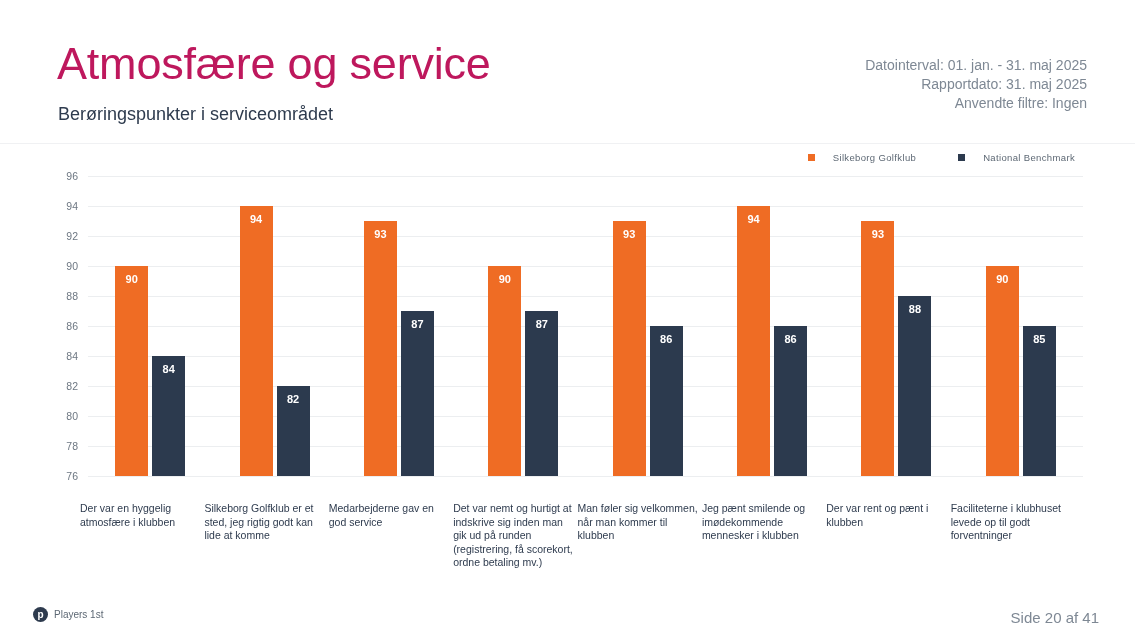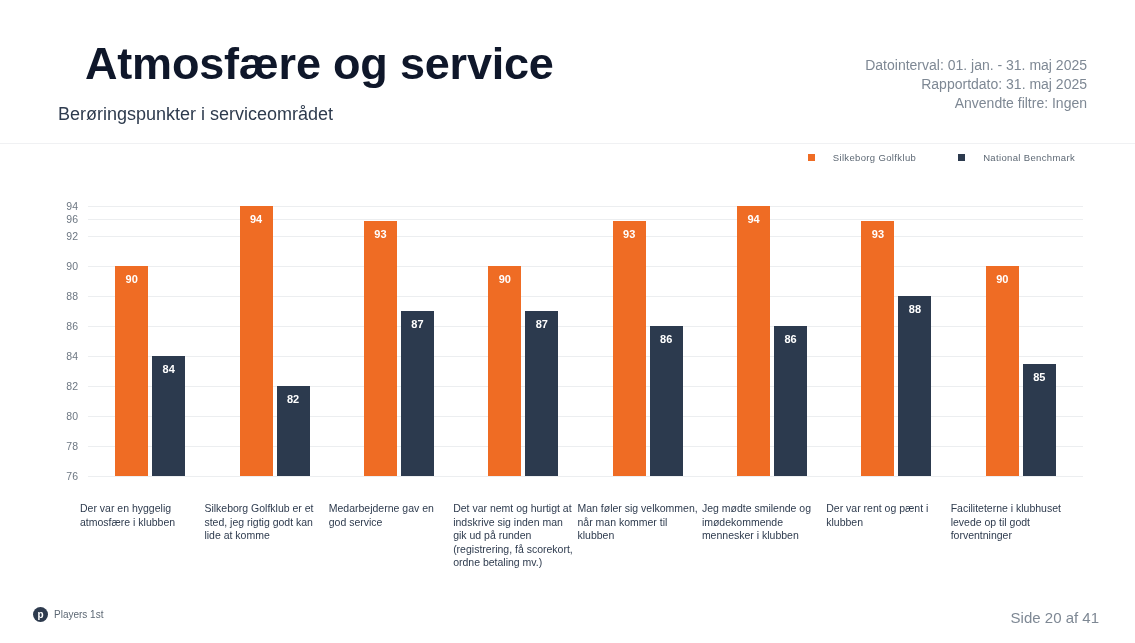--- a/index.html
+++ b/index.html
@@ -25,26 +25,25 @@
     left: 0; top: 0;
     width: 1135px;
     height: 143px;
   }
 
   .title {
     position: absolute;
     left: 57px;
     top: 40px;
     font-size: 45px;
-    font-weight: 700;
-    color: #0f172a;
+    font-weight: 400;
+    color: #be185d;
     letter-spacing: -0.2px;
     line-height: 1.05;
     white-space: nowrap;
-    margin-left: 28px;
   }
 
   .subtitle {
     position: absolute;
     left: 58px;
     top: 104px;
     font-size: 18px;
     font-weight: 400;
     color: #2e3b4e;
     white-space: nowrap;
@@ -261,21 +260,21 @@
     </div>
     <div class="legend-item">
       <span class="legend-swatch" style="background:#2c3a4e"></span>
       <span class="legend-label">National Benchmark</span>
     </div>
   </div>
 
   <div class="chart">
     <div class="plot" id="plot">
       <div id="gridlines">
-          <div class="gridline" style="top: 0px; margin-top: 43px;">
+          <div class="gridline" style="top: 0px;">
             <span class="ytick">96</span>
           </div>
           <div class="gridline" style="top: 30px;">
             <span class="ytick">94</span>
           </div>
           <div class="gridline" style="top: 60px;">
             <span class="ytick">92</span>
           </div>
           <div class="gridline" style="top: 90px;">
             <span class="ytick">90</span>
@@ -381,21 +380,21 @@
           <div class="group">
             <div class="bars">
               <div class="bar club" style="height: 270px; background: rgb(239, 108, 36);">
                 <span class="bar-value">94</span>
               </div>
               <div class="bar bench" style="height: 150px; background: rgb(44, 58, 78);">
                 <span class="bar-value">86</span>
               </div>
             </div>
             <div class="cat-label">
-              <div>Jeg mødte smilende og</div>
+              <div>Jeg pænt smilende og</div>
               <div>imødekommende</div>
               <div>mennesker i klubben</div>
             </div>
           </div>
           <div class="group">
             <div class="bars">
               <div class="bar club" style="height: 255px; background: rgb(239, 108, 36);">
                 <span class="bar-value">93</span>
               </div>
               <div class="bar bench" style="height: 180px; background: rgb(44, 58, 78);">
@@ -405,21 +404,21 @@
             <div class="cat-label">
               <div>Der var rent og pænt i</div>
               <div>klubben</div>
             </div>
           </div>
           <div class="group">
             <div class="bars">
               <div class="bar club" style="height: 210px; background: rgb(239, 108, 36);">
                 <span class="bar-value">90</span>
               </div>
-              <div class="bar bench" style="height: 112px; background: rgb(44, 58, 78);">
+              <div class="bar bench" style="height: 150px; background: rgb(44, 58, 78);">
                 <span class="bar-value">85</span>
               </div>
             </div>
             <div class="cat-label">
               <div>Faciliteterne i klubhuset</div>
               <div>levede op til godt</div>
               <div>forventninger</div>
             </div>
           </div>
         </div>

